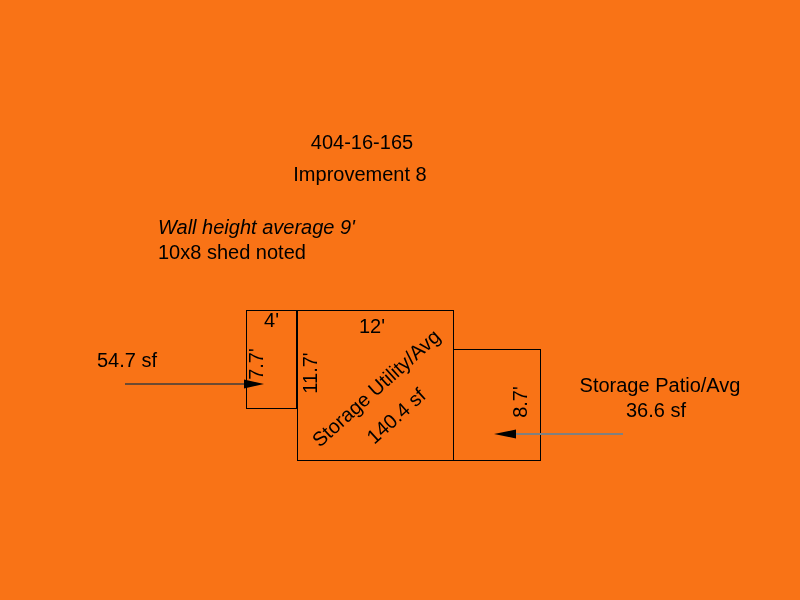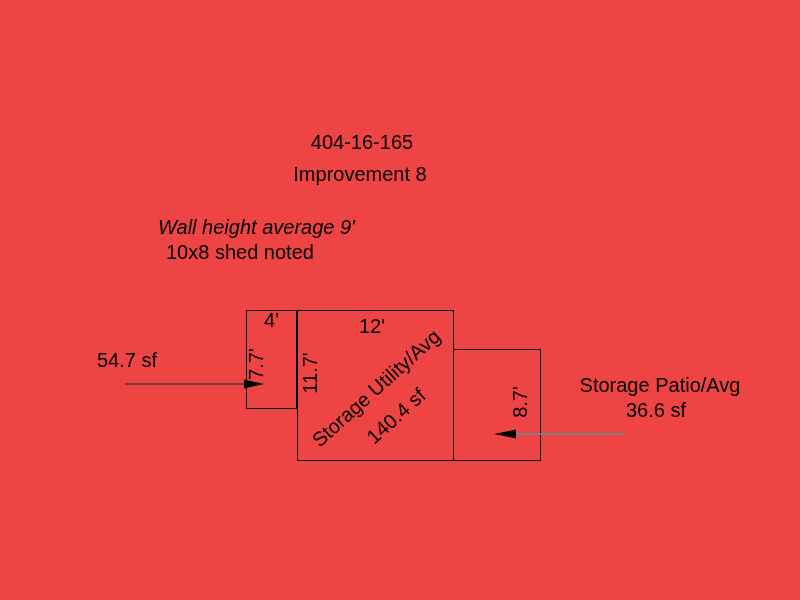--- a/index.html
+++ b/index.html
@@ -4,21 +4,21 @@
 <style>
   html, body {
     margin: 0;
     padding: 0;
     background: #ffffff;
   }
   .canvas {
     position: relative;
     width: 800px;
     height: 600px;
-    background: #ef4444;
+    background: #f97316;
     overflow: hidden;
     font-family: "Liberation Sans", "DejaVu Sans", sans-serif;
     color: #000000;
   }
   .t {
     position: absolute;
     font-size: 20px;
     line-height: 1.15;
     white-space: nowrap;
     color: #000000;
@@ -52,21 +52,21 @@
 </style>
 </head>
 <body>
 
 <div class="canvas">
 
   <div class="t center" style="left:262px; top:131px; width:200px;">404-16-165</div>
   <div class="t center" style="left:260px; top:163px; width:200px;">Improvement 8</div>
 
   <div class="t" style="left:158px; top:216px;font-style:italic;">Wall height average 9'</div>
-  <div class="t" style="left:158px; top:241px;margin-left:8px;">10x8 shed noted</div>
+  <div class="t" style="left:158px; top:241px;">10x8 shed noted</div>
 
   <div class="rect" style="left:246px; top:310px; width:51px; height:99px;"></div>
   <div class="rect" style="left:297px; top:310px; width:157px; height:151px;"></div>
   <div class="rect" style="left:453px; top:349px; width:88px; height:112px;"></div>
 
   <div class="t center" style="left:246px; top:309px; width:51px;">4'</div>
   <div class="rot" style="left:256px; top:364px;">7.7'</div>
 
   <div class="t center" style="left:297px; top:315px; width:150px;">12'</div>
   <div class="rot" style="left:310px; top:373px;">11.7'</div>

